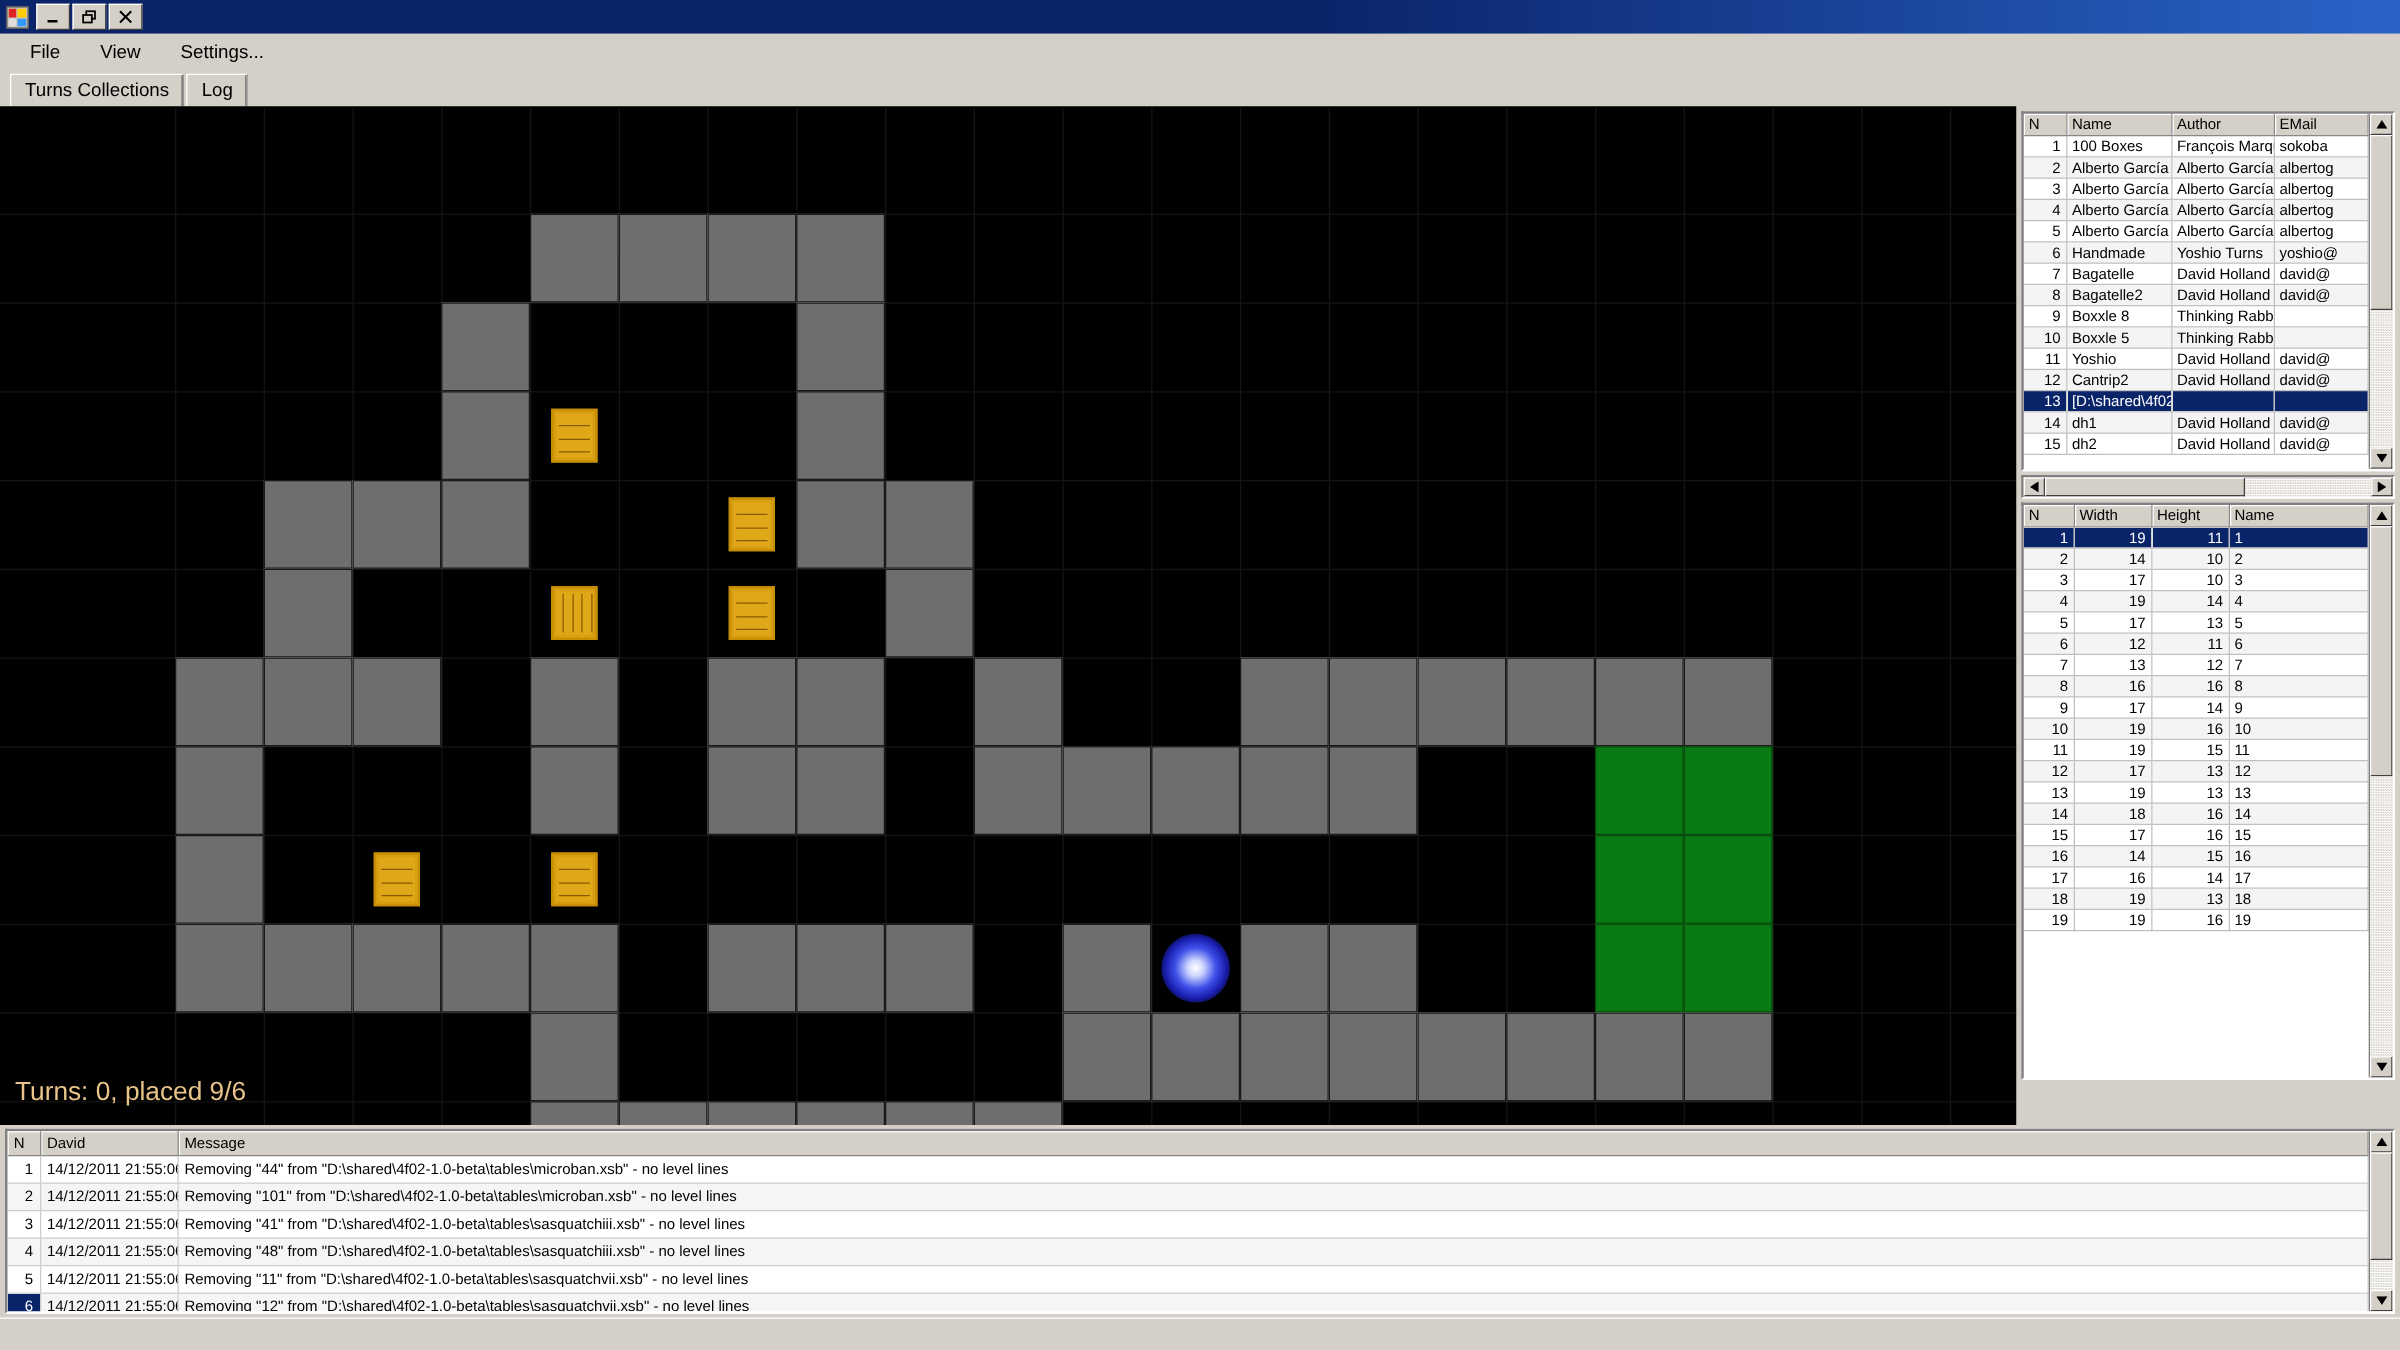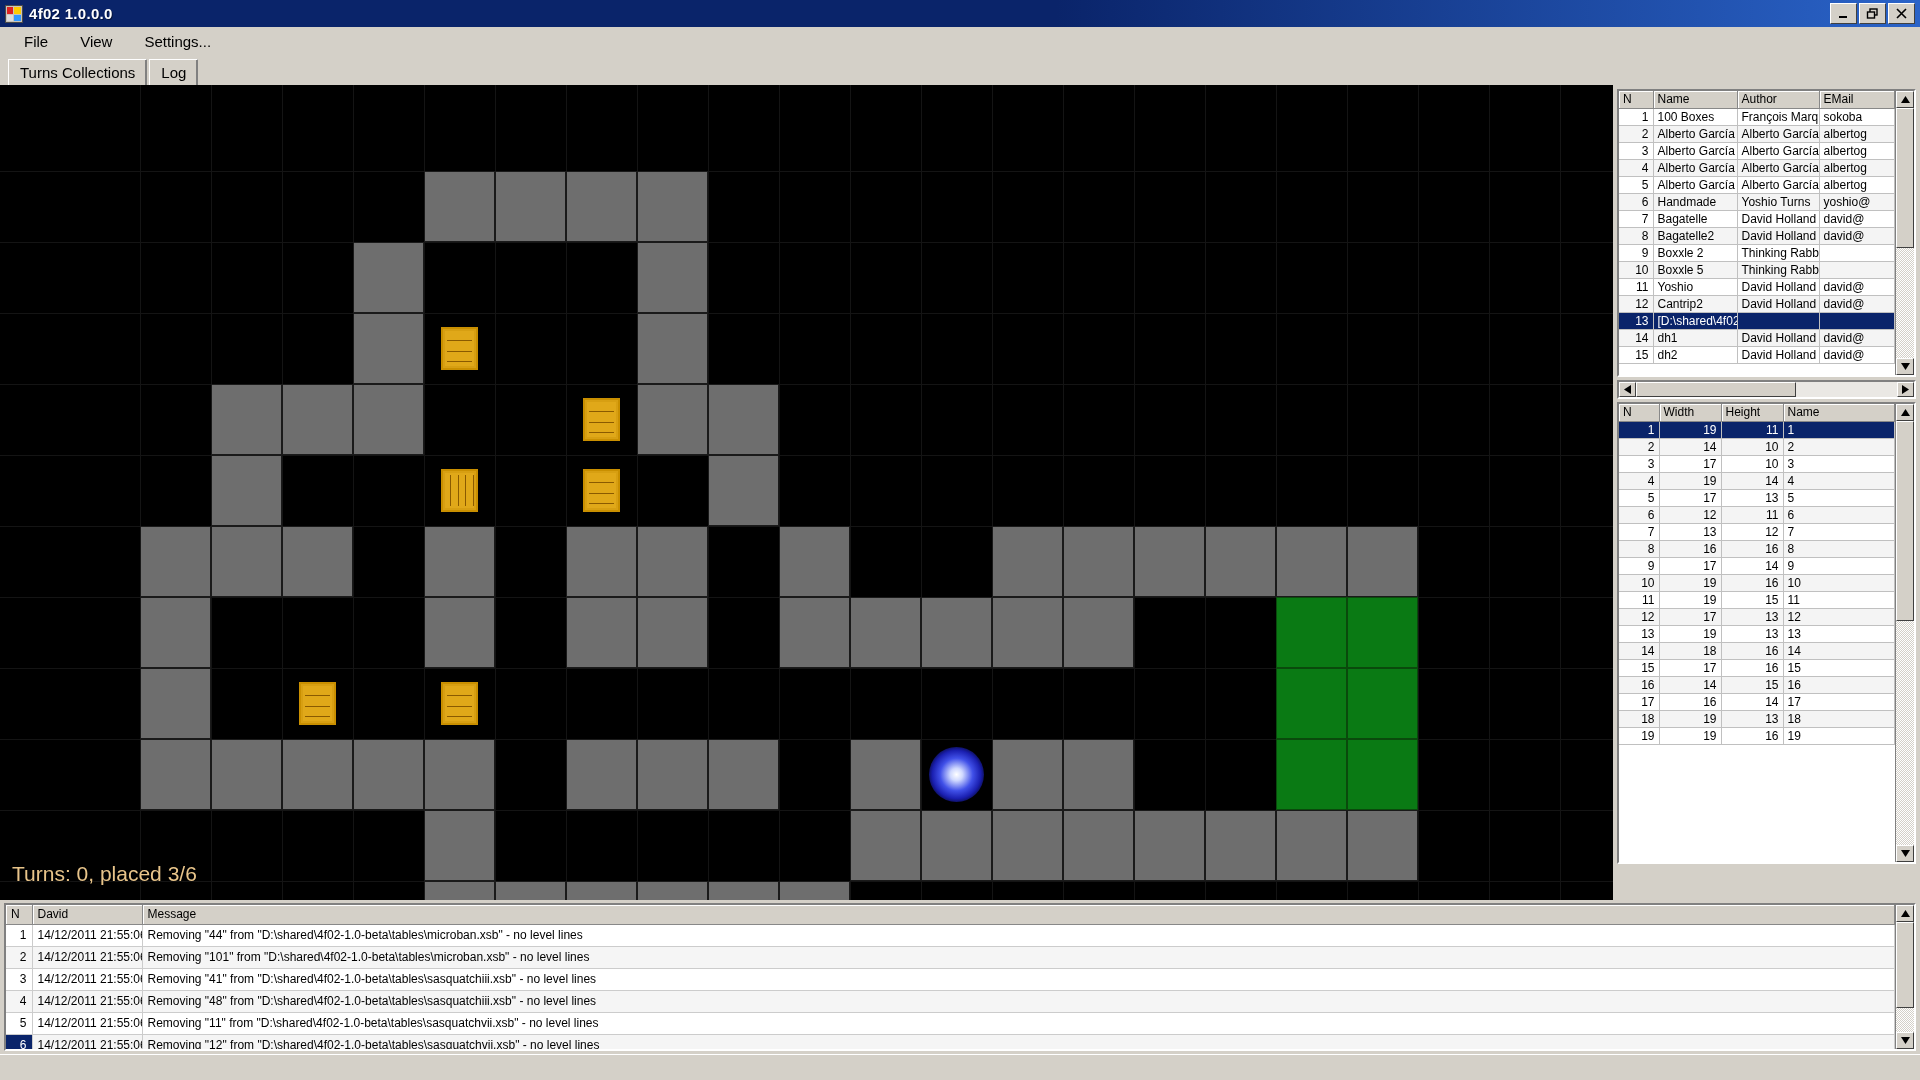--- a/index.html
+++ b/index.html
@@ -173,21 +173,20 @@
 </head>
 <body>
 
 <div id="titlebar">
   <div id="app-icon">
     <i class="a"></i>
       <i class="b"></i>
       <i class="c"></i>
       <i class="d"></i>
   </div>
-  <div id="title-text">4f02 1.0.0.0</div>
   <div id="win-buttons">
     <div class="win-btn">
       <svg width="13" height="12" viewBox="0 0 13 12">
           <rect x="2" y="8" width="8" height="2" fill="#000"></rect>
         </svg>
     </div>
     <div class="win-btn">
       <svg width="13" height="12" viewBox="0 0 13 12">
         <rect x="4" y="1" width="7" height="6" fill="none" stroke="#000" stroke-width="1.4"></rect>
         <rect x="1.5" y="4" width="7" height="6" fill="#d4d0c8" stroke="#000" stroke-width="1.4"></rect>
@@ -344,21 +343,21 @@
           <div class="plank" style="top: 21.5px;"></div>
           <div class="plank" style="top: 32.25px;"></div>
         </div>
         <div class="crate" style="left: 441px; top: 597px; width: 37px; height: 43px;">
           <div class="plank" style="top: 10.75px;"></div>
           <div class="plank" style="top: 21.5px;"></div>
           <div class="plank" style="top: 32.25px;"></div>
         </div>
         <div id="player" style="left: 929px; top: 662px; width: 55px; height: 55px;"></div>
       </div>
-    <div id="status-text">Turns: 0, placed 3/6</div>
+    <div id="status-text">Turns: 0, placed 9/6</div>
   </div>
 
   <div id="rightpanel">
 
     <div class="grid-wrap" style="height:288px;">
       <div style="flex:1;overflow:hidden;">
         <table class="dg">
           <colgroup>
             <col style="width:34px">
               <col style="width:84px">
@@ -417,21 +416,21 @@
                 <td>david@</td>
               </tr>
               <tr>
                 <td class="num">8</td>
                 <td>Bagatelle2</td>
                 <td>David Holland</td>
                 <td>david@</td>
               </tr>
               <tr>
                 <td class="num">9</td>
-                <td>Boxxle 2</td>
+                <td>Boxxle 8</td>
                 <td>Thinking Rabbit, ...</td>
                 <td></td>
               </tr>
               <tr>
                 <td class="num">10</td>
                 <td>Boxxle 5</td>
                 <td>Thinking Rabbit, ...</td>
                 <td></td>
               </tr>
               <tr>

